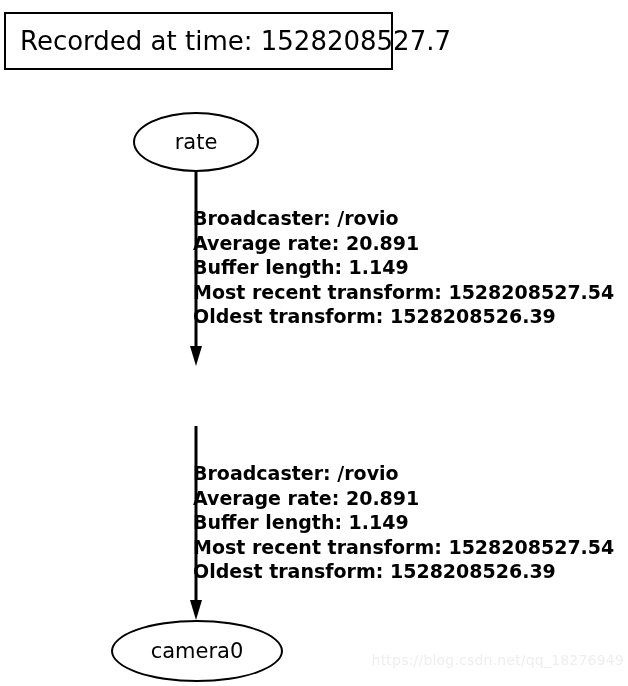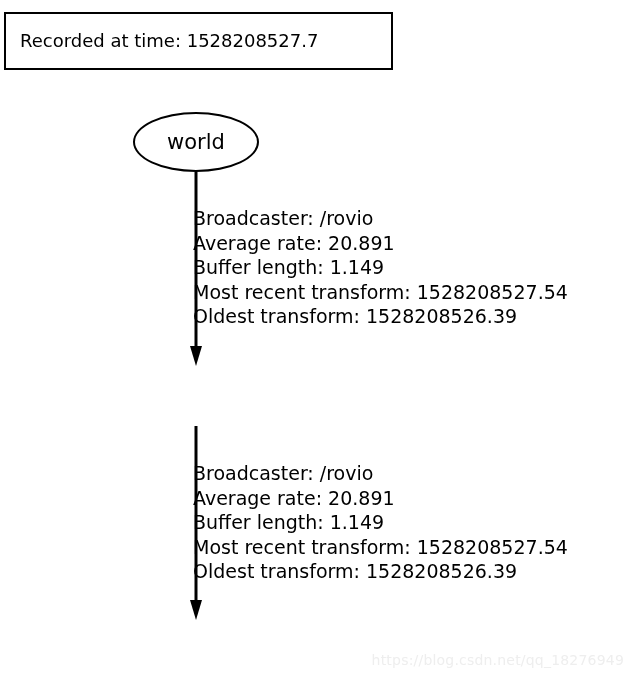--- a/index.html
+++ b/index.html
@@ -33,21 +33,21 @@
     height: 58px;
     border: 2px solid #000000;
     box-sizing: border-box;
     background: #ffffff;
   }
   .title-text {
     position: absolute;
     left: 14px;
     top: 50%;
     transform: translateY(-50%);
-    font-size: 18px;
+    font-size: 26px;
     line-height: 24px;
     white-space: nowrap;
     color: #000000;
   }
 
   
   .node {
     position: absolute;
     display: flex;
     align-items: center;
@@ -72,21 +72,21 @@
   .edge-label {
     position: absolute;
     left: 193px;
     font-size: 19px;
     line-height: 24.5px;
     white-space: nowrap;
     color: #000000;
   }
   #edge-label-1 { top: 206px; }
   #edge-label-2 { top: 461px; }
-  .edge-label div { height: 24.5px; }
+  .edge-label div { height: 24.5px; font-weight: bold; }
 
   
   .watermark {
     position: absolute;
     right: 4px;
     bottom: 18px;
     font-size: 14px;
     color: #eeeeee;
     white-space: nowrap;
     letter-spacing: 0.2px;
@@ -108,24 +108,27 @@
       <line x1="196" y1="426" x2="196" y2="602" stroke="#000000" stroke-width="3"></line>
       <polygon points="196,620 190,600 202,600" fill="#000000"></polygon>
     </g>
   </svg>
 
   <div class="title-box">
     <div class="title-text">Recorded at time: 1528208527.7</div>
   </div>
 
   <div class="node" id="node-world">
-    <span class="node-label">world</span>
+    <span class="node-label">rate</span>
   </div>
 
 
+  <div class="node" id="node-camera0">
+    <span class="node-label">camera0</span>
+  </div>
 
   <div class="edge-label" id="edge-label-1">
     <div>Broadcaster: /rovio</div>
     <div>Average rate: 20.891</div>
     <div>Buffer length: 1.149</div>
     <div>Most recent transform: 1528208527.54</div>
     <div>Oldest transform: 1528208526.39</div>
   </div>
 
   <div class="edge-label" id="edge-label-2">

